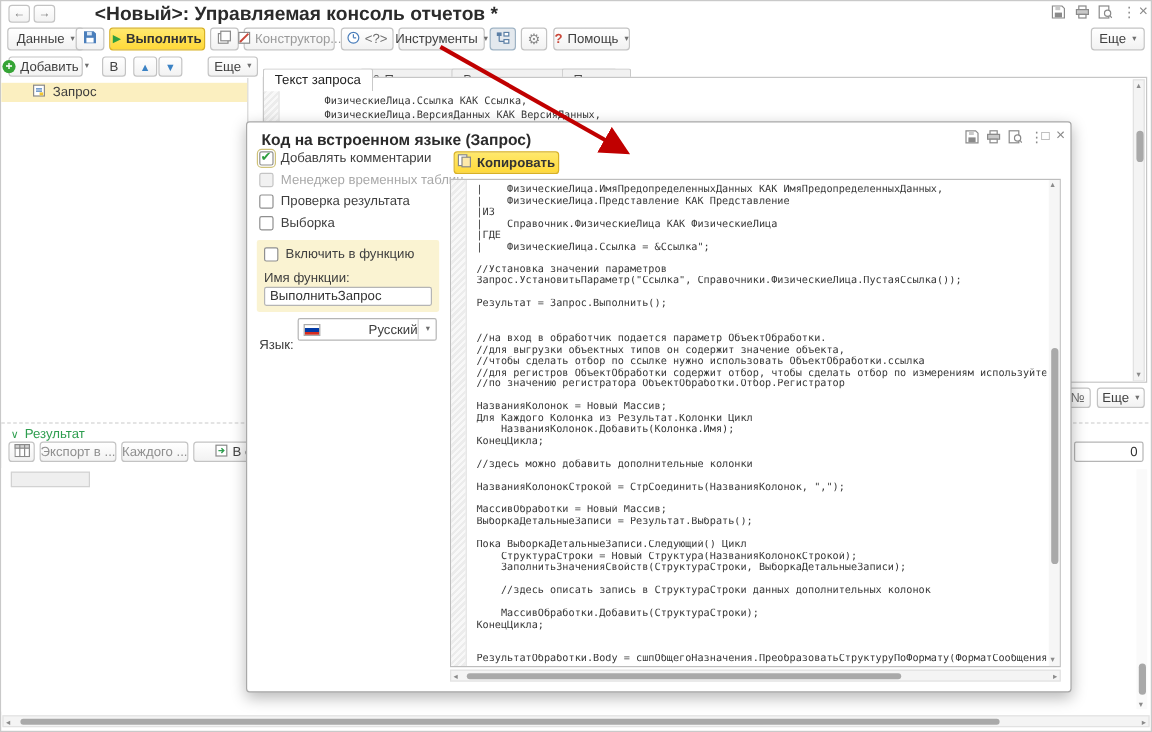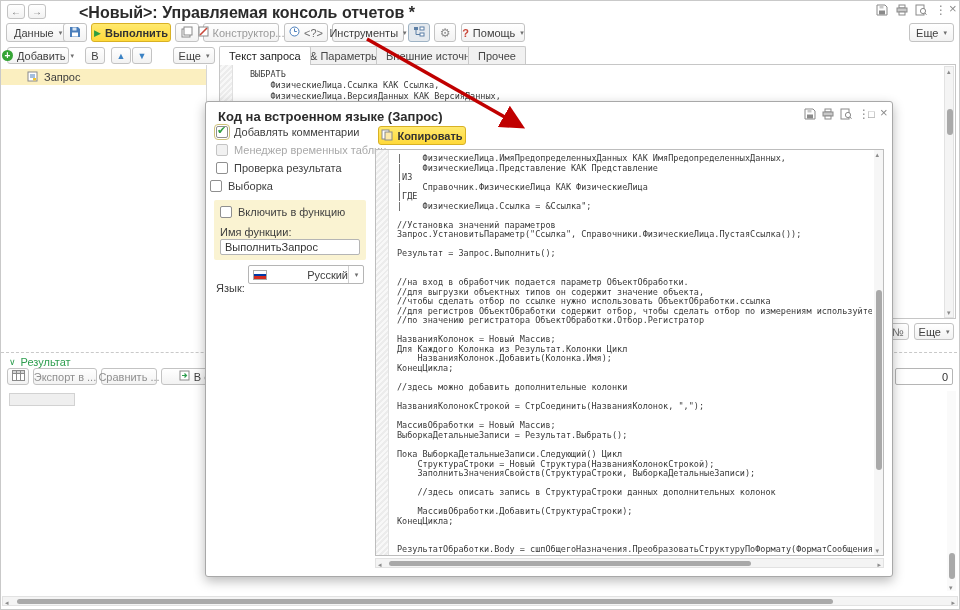--- a/index.html
+++ b/index.html
@@ -7,21 +7,21 @@
   .screen{position:relative;width:960px;height:610px;background:#fff;border:1px solid #c9c9c9;
     font-family:"Liberation Sans","DejaVu Sans",sans-serif;font-size:11px;color:#3d3d3d;overflow:hidden;}
   .abs{position:absolute;}
   .btn{position:absolute;display:flex;align-items:center;justify-content:center;gap:4px;
     background:linear-gradient(#ffffff,#f2f2f2);border:1px solid #c3c3c3;border-radius:3px;
     font-size:11px;color:#3f3f3f;height:19px;padding:0 7px;white-space:nowrap;}
   .btn.small{height:17px;}
   .btn.yellow{background:linear-gradient(#ffe96e,#ffd939);border-color:#d8b125;}
   .btn.pressed{background:#e4e9ee;border-color:#9fb3c4;}
   .caret{font-size:7px;color:#6f6f6f;margin-left:1px;line-height:1;}
-  .tab{position:absolute;top:45px;height:18px;display:flex;align-items:center;padding:0 9px;
+  .tab{position:absolute;top:56px;height:18px;display:flex;align-items:center;padding:0 9px;
     font-size:11px;color:#474747;background:#f1f1f1;border:1px solid #c9c9c9;border-bottom:none;
     border-radius:2px 2px 0 0;}
   .tab.active{background:#fff;height:19px;z-index:2;color:#222;}
   .codefont{font-family:"DejaVu Sans Mono","Liberation Mono",monospace;color:#3a3a3a;white-space:pre;}
   .cl{height:9.55px;line-height:9.55px;overflow:hidden;font-size:8.5px;}
   .ql{height:11px;line-height:11px;overflow:hidden;font-size:8.5px;}
   .hatch{background:repeating-linear-gradient(135deg,#ececec 0 2px,#f8f8f8 2px 4px);}
   .sb{position:absolute;background:#f4f4f4;border:1px solid #e2e2e2;}
   .sb .thumb{position:absolute;background:#a9a9a9;border-radius:3px;}
   .sb .arr{position:absolute;color:#8b8b8b;font-size:7px;line-height:7px;}
@@ -203,21 +203,21 @@
           <rect x="0.5" y="0.5" width="12" height="10" fill="#fff" stroke="#8a8a8a"></rect>
           <rect x="0.5" y="0.5" width="12" height="3" fill="#d4d4d4" stroke="#8a8a8a"></rect>
           <line x1="4.5" y1="0.5" x2="4.5" y2="10.5" stroke="#8a8a8a"></line>
           <line x1="8.5" y1="0.5" x2="8.5" y2="10.5" stroke="#8a8a8a"></line>
         </svg></span>
   </div>
   <div class="btn small" style="left:32px;top:367px;width:64px;">
     <span style="color:#8f8f8f;">Экспорт в ...</span>
   </div>
   <div class="btn small" style="left:100px;top:367px;width:56px;">
-    <span style="color:#8f8f8f;">Сравнить ...</span>
+    <span style="color:#8f8f8f;">Каждого ...</span>
   </div>
   <div class="btn small" style="left:160px;top:367px;width:78px;">
     <span><svg width="11" height="11" viewBox="0 0 11 11">
           <rect x="1" y="1" width="9" height="9" fill="#fff" stroke="#8a8a8a"></rect>
           <path d="M3 5.5h4M5.5 3.5l2 2-2 2" stroke="#2e9e4f" fill="none" stroke-width="1.2"></path>
         </svg></span>
     <span>В отд</span>
   </div>
   <input class="txt abs" style="left: 894px; top: 367px; width: 58px; height: 17px; text-align: right;" readonly="" value="0">
 
@@ -264,21 +264,21 @@
       <span>Добавлять комментарии</span>
     </div>
     <div class="cbrow disabled" style="left:10px;top:42px;">
       <span class="cb disabled"></span>
       <span>Менеджер временных таблиц</span>
     </div>
     <div class="cbrow" style="left:10px;top:60px;">
       <span class="cb"></span>
       <span>Проверка результата</span>
     </div>
-    <div class="cbrow" style="left:4px;top:78px;">
+    <div class="cbrow" style="left:10px;top:78px;">
       <span class="cb"></span>
       <span>Выборка</span>
     </div>
 
     <div class="abs" style="left:8px;top:98px;width:152px;height:60px;background:#faf3d2;border-radius:2px;">
       <div class="cbrow" style="left:6px;top:6px;">
         <span class="cb"></span>
         <span>Включить в функцию</span>
       </div>
       <div class="abs" style="left:6px;top:26px;">Имя функции:</div>

